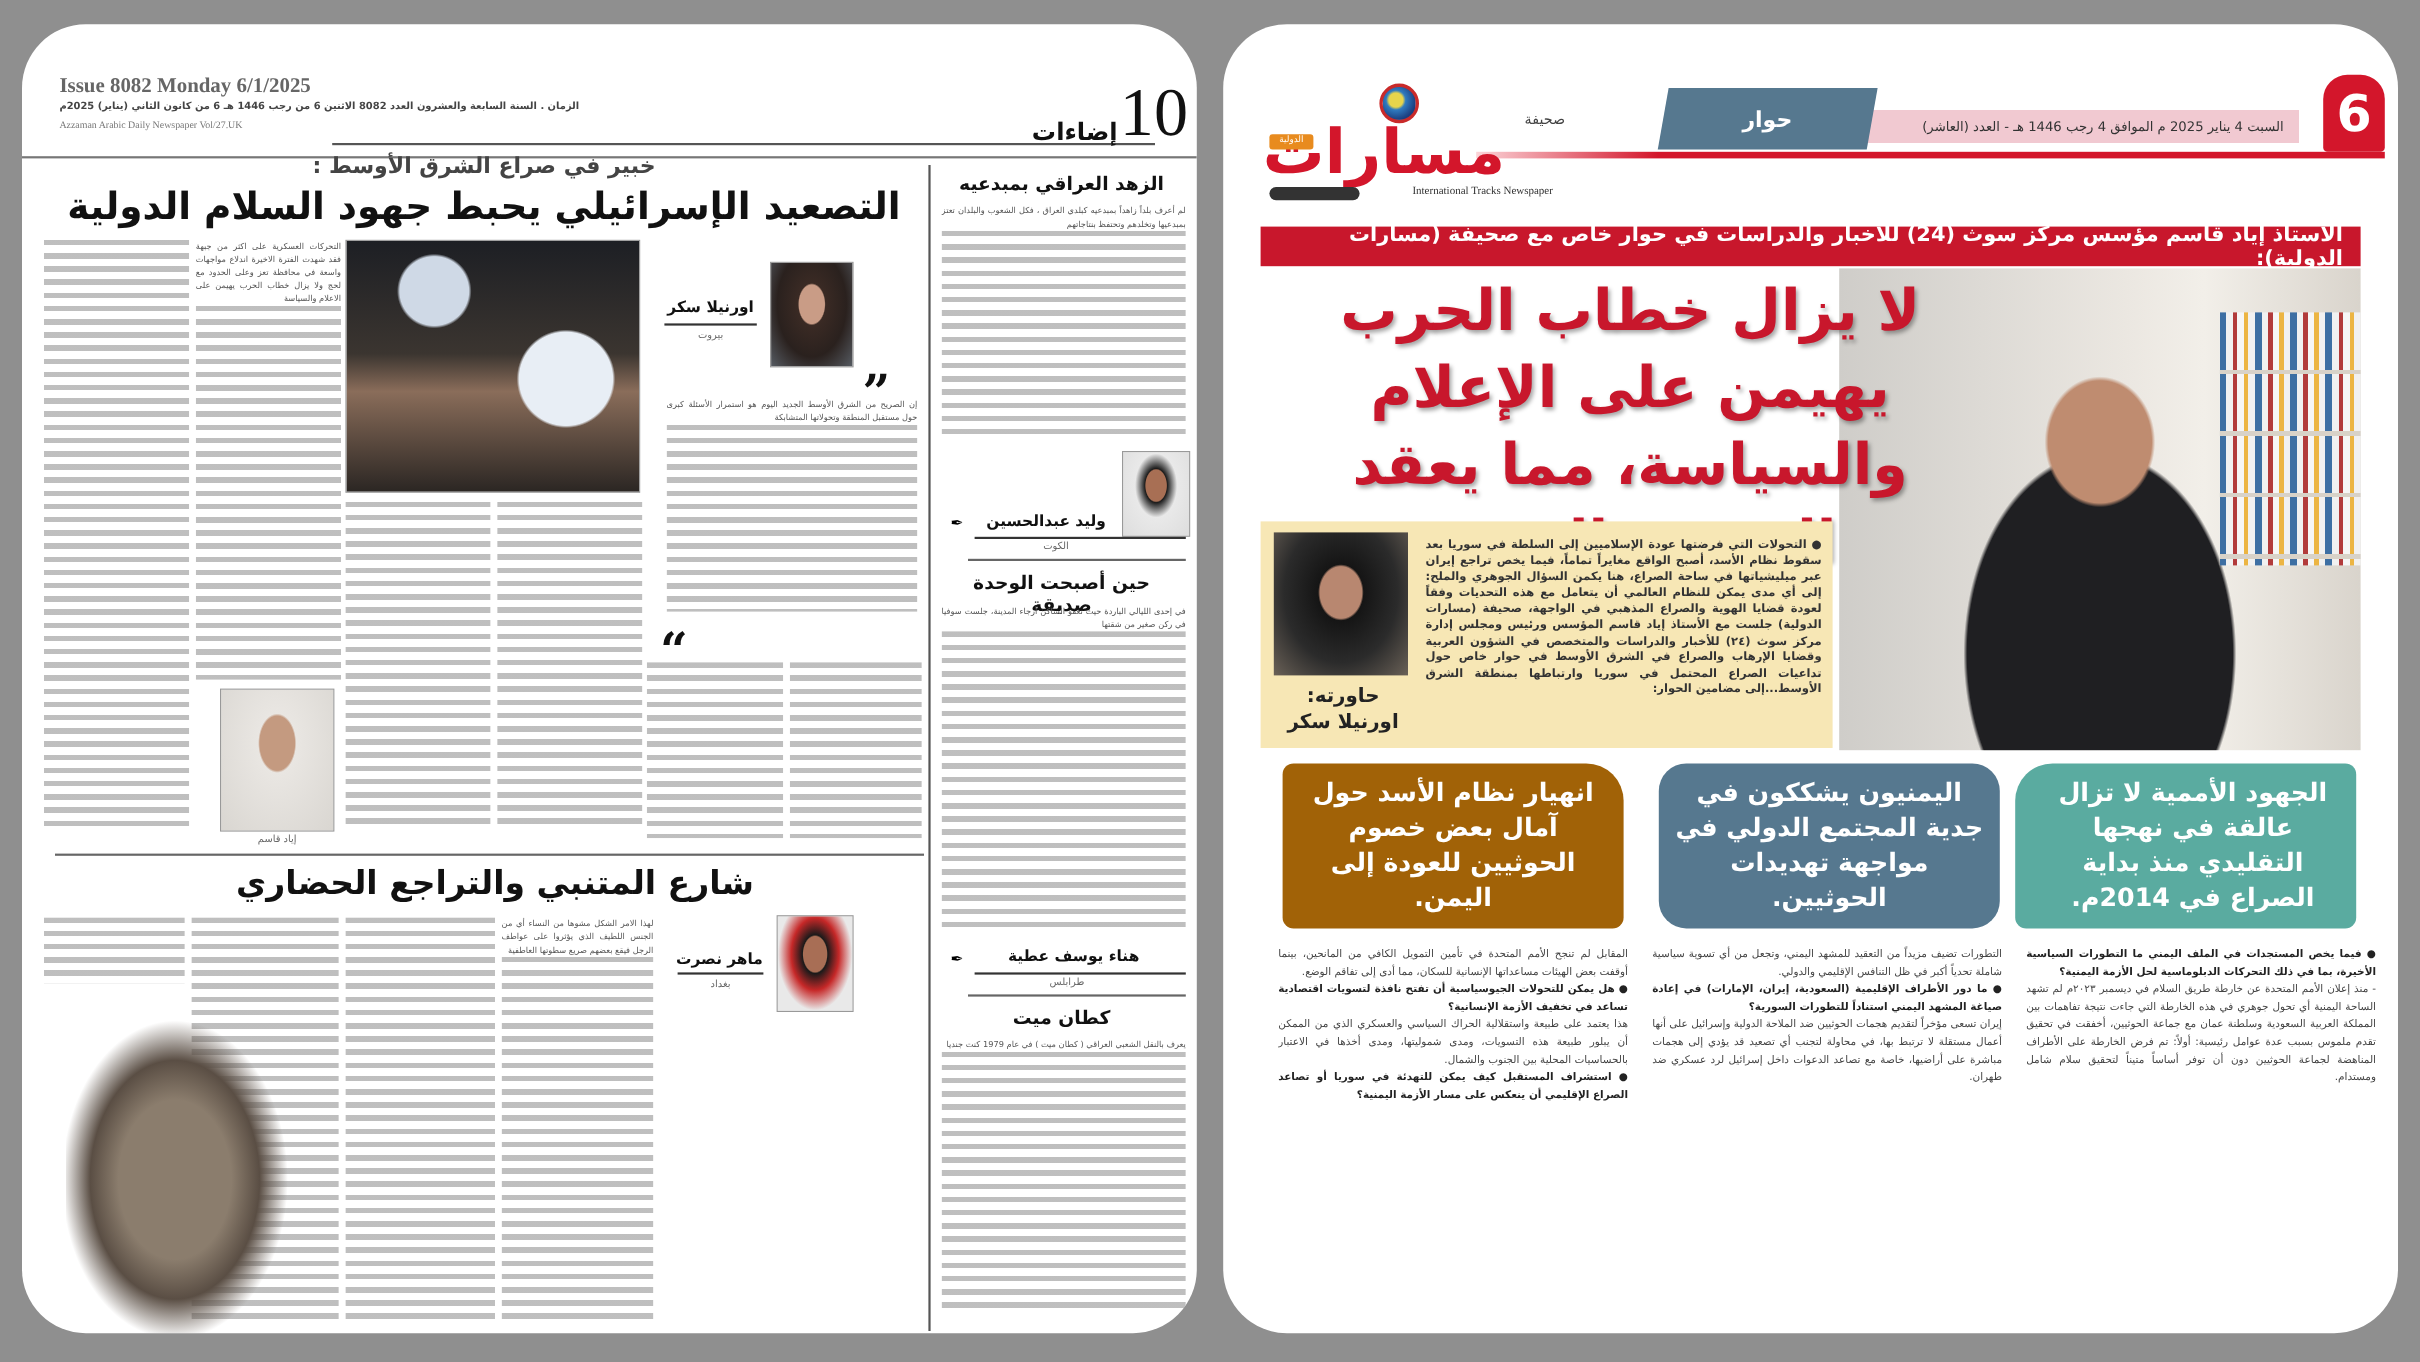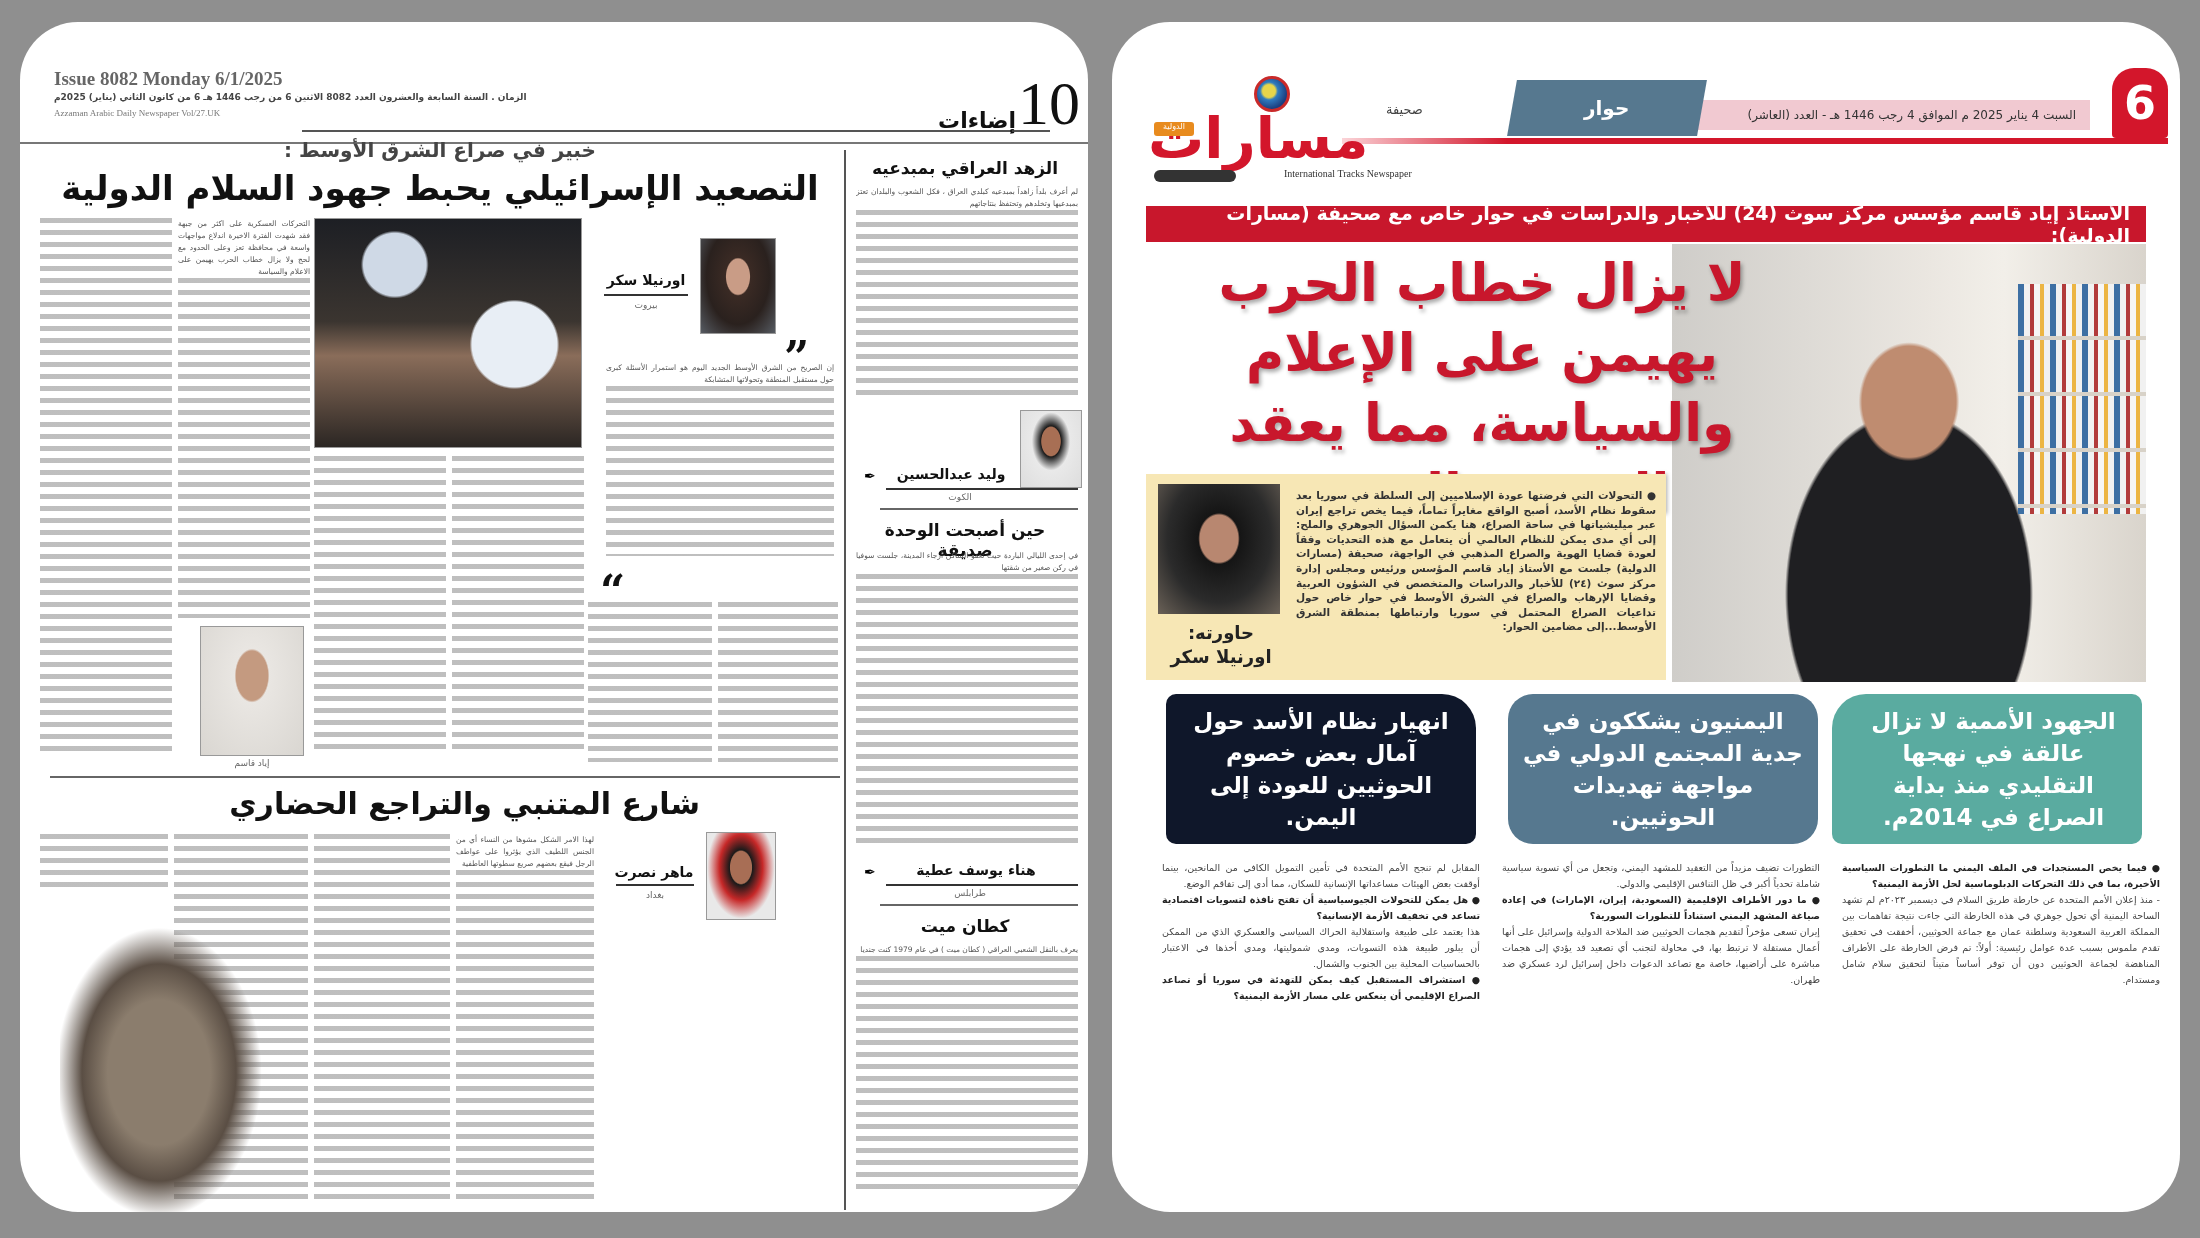--- a/index.html
+++ b/index.html
@@ -40,21 +40,21 @@
   .photo-statue { background: radial-gradient(ellipse at 45% 55%, #8b7d6d 0 30%, #5a4e44 45%, transparent 60%); }
 
   .byline { font-size: 14px; font-weight: bold; color: #111; direction: rtl; text-align: center; }
   .byline-line { height: 2px; background: #333; }
   .loc { font-size: 9px; color: #666; direction: rtl; text-align: center; }
   .quote-mark { font-family: "DejaVu Serif", serif; font-size: 44px; font-weight: bold; color: #111; line-height: 1; }
   .rule-v { width: 2px; background: #555; }
   .rule-h { height: 2px; background: #666; }
   .art-title { font-size: 17px; font-weight: bold; color: #111; direction: rtl; text-align: center; }
 
-  .lp-headline2 { left: 180px; top: 764px; width: 500px; text-align: right; font-size: 30px; font-weight: bold; color: #111; }
+  .lp-headline2 { left: 180px; top: 764px; width: 500px; text-align: center; font-size: 30px; font-weight: bold; color: #111; }
 
   
   .rp-pnum { right: 12px; top: 46px; width: 56px; height: 70px; background: #d3162b; color:#fff; border-radius: 22px 22px 4px 4px; font-size: 46px; font-weight: bold; display:flex; align-items:center; justify-content:center; }
   .rp-date { right: 90px; top: 78px; width: 400px; height: 30px; background: #f1c9d1; font-size: 12px; color: #333; direction: rtl; display:flex; align-items:center; padding-right: 14px; }
   .rp-redbar { left: 230px; top: 116px; width: 826px; height: 6px; background: linear-gradient(90deg,#fbd4d8,#d3162b 20%,#d3162b); }
   .rp-section { left: 400px; top: 58px; width: 190px; height: 56px; background: #56788f; color:#fff; font-size: 20px; font-weight: bold; display:flex; align-items:center; justify-content:center; transform: skewX(-10deg); }
   .rp-section span { transform: skewX(10deg); display:inline-block; }
   .rp-logo { left: 36px; top: 44px; width: 320px; height: 120px; }
   .logo-word { left: 0; top: 40px; font-size: 56px; font-weight: bold; color: #d3162b; letter-spacing: -2px; direction: rtl; }
   .logo-sahifa { left: 238px; top: 36px; font-size: 13px; color: #444; }
@@ -75,21 +75,21 @@
 
   .rp-intro { left: 34px; top: 452px; width: 520px; height: 206px; background: #f7e7b5; }
   .intro-photo { left: 12px; top: 10px; width: 122px; height: 130px; background: radial-gradient(ellipse at 50% 42%, #b88770 0 22%, #151515 24%, #2b2b2b 60%, #6a6157 100%); }
   .intro-interviewer-label { left: 8px; top: 148px; width: 134px; text-align:center; font-size: 18px; font-weight: bold; color: #222; direction: rtl; }
   .intro-interviewer-name { left: 8px; top: 172px; width: 134px; text-align:center; font-size: 18px; font-weight: bold; color: #222; direction: rtl; }
   .intro-text { right: 10px; top: 14px; width: 360px; font-size: 10.5px; line-height: 14.6px; font-weight: bold; color: #333; direction: rtl; text-align: justify; }
 
   .pull { top: 672px; width: 310px; height: 150px; border-radius: 10px 34px 10px 10px; color: #fff; font-size: 23px; font-weight: bold; direction: rtl; text-align: center; display:flex; align-items:center; justify-content:center; line-height: 32px; padding: 8px 14px; }
   .pull-1 { left: 720px; background: #5aaba0; border-radius: 34px 10px 10px 10px; padding-left: 27px; }
   .pull-2 { left: 396px; background: #56788f; border-radius: 25px; }
-  .pull-3 { left: 54px; background: #0f172a; }
+  .pull-3 { left: 54px; background: #a16207; }
 
   .rp-col { top: 838px; width: 318px; height: 360px; font-size: 9.5px; line-height: 16px; color: #444; direction: rtl; text-align: justify; overflow: hidden; }
   .rp-col .q { font-weight: bold; color: #222; }
   .rp-col-1 { left: 730px; }
   .rp-col-2 { left: 390px; }
   .rp-col-3 { left: 50px; }
 </style>
 </head>
 <body>
 

